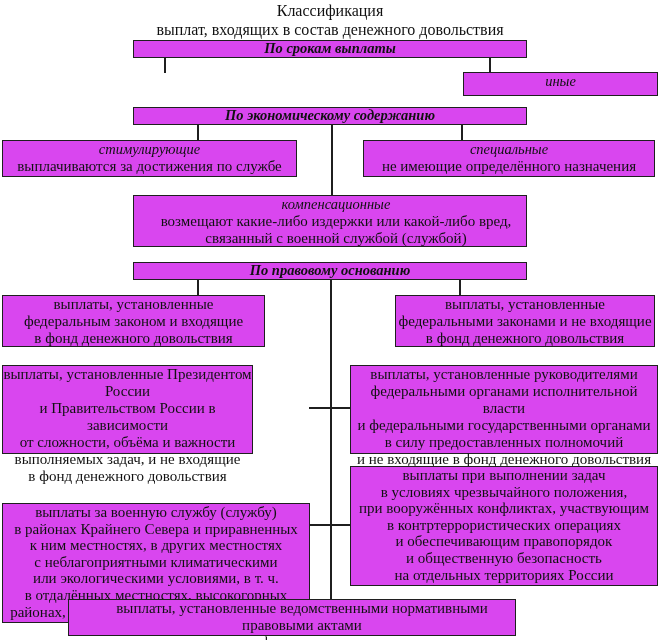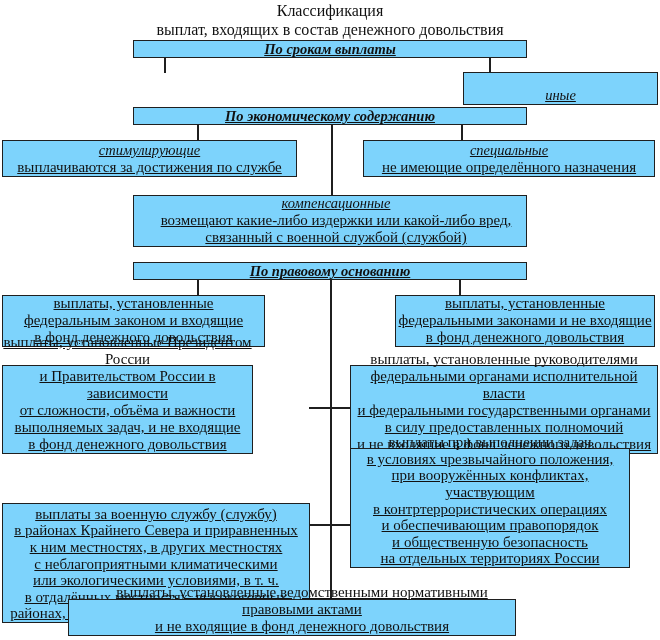--- a/index.html
+++ b/index.html
@@ -12,25 +12,24 @@
     overflow:hidden;
   }
   .title{
     position:absolute;left:0;top:1px;width:660px;
     text-align:center;font-size:16px;line-height:19px;
   }
   .box{
     position:absolute;
     box-sizing:border-box;
     border:1.5px solid #1f1f1f;
-    background:#7dd3fc;
+    background:#d946ef;
     display:flex;flex-direction:column;
-    align-items:center;justify-content:flex-end;
+    align-items:center;justify-content:flex-start;
     text-align:center;
-    text-decoration:underline;
   }
   .hdr{font-weight:bold;font-style:italic;font-size:14.5px;line-height:15px;}
   .lbl{font-style:italic;font-size:14.5px;line-height:17px;}
   .body{font-size:15px;line-height:17px;}
   .ml{white-space:pre-line;}
   .vl{position:absolute;width:1.5px;background:#1f1f1f;}
   .hl{position:absolute;height:1.5px;background:#1f1f1f;}
 </style>
 </head>
 <body>
@@ -42,21 +41,21 @@
     <div>выплат, входящих в состав денежного довольствия</div>
   </div>
 
   <div class="box hdr" style="left:133px;top:40px;width:394px;height:18px;">
     <div>По срокам выплаты</div>
   </div>
 
   <div class="vl" style="left:164px;top:57px;height:16px;"></div>
   <div class="vl" style="left:489px;top:57px;height:16px;"></div>
 
-  <div class="box lbl" style="left:463px;top:72px;width:195px;height:33px;">
+  <div class="box lbl" style="left:463px;top:72px;width:195px;height:24px;">
     <div>иные</div>
   </div>
 
   <div class="box hdr" style="left:133px;top:107px;width:394px;height:18px;">
     <div>По экономическому содержанию</div>
   </div>
 
   <div class="vl" style="left:197px;top:124px;height:17px;"></div>
   <div class="vl" style="left:461px;top:124px;height:17px;"></div>
   <div class="vl" style="left:331px;top:124px;height:72px;"></div>
@@ -114,21 +113,21 @@
 
   <div class="box" style="left:2px;top:466px;width:308px;height:120px;margin-top:37px;">
     <div class="body ml" style="line-height:16.6px;">выплаты за военную службу (службу)
 в районах Крайнего Севера и приравненных
 к ним местностях, в других местностях
 с неблагоприятными климатическими
 или экологическими условиями, в т. ч.
 в отдалённых местностях, высокогорных
 районах, пустынных и безводных местностях</div>
   </div>
-  <div class="box" style="left:350px;top:448px;width:280px;height:120px;">
+  <div class="box" style="left:350px;top:466px;width:308px;height:120px;">
     <div class="body ml" style="line-height:16.6px;">выплаты при выполнении задач
 в условиях чрезвычайного положения,
 при вооружённых конфликтах, участвующим
 в контртеррористических операциях
 и обеспечивающим правопорядок
 и общественную безопасность
 на отдельных территориях России</div>
   </div>
 
   <div class="box" style="left:68px;top:599px;width:448px;height:37px;padding-left:20px;">

